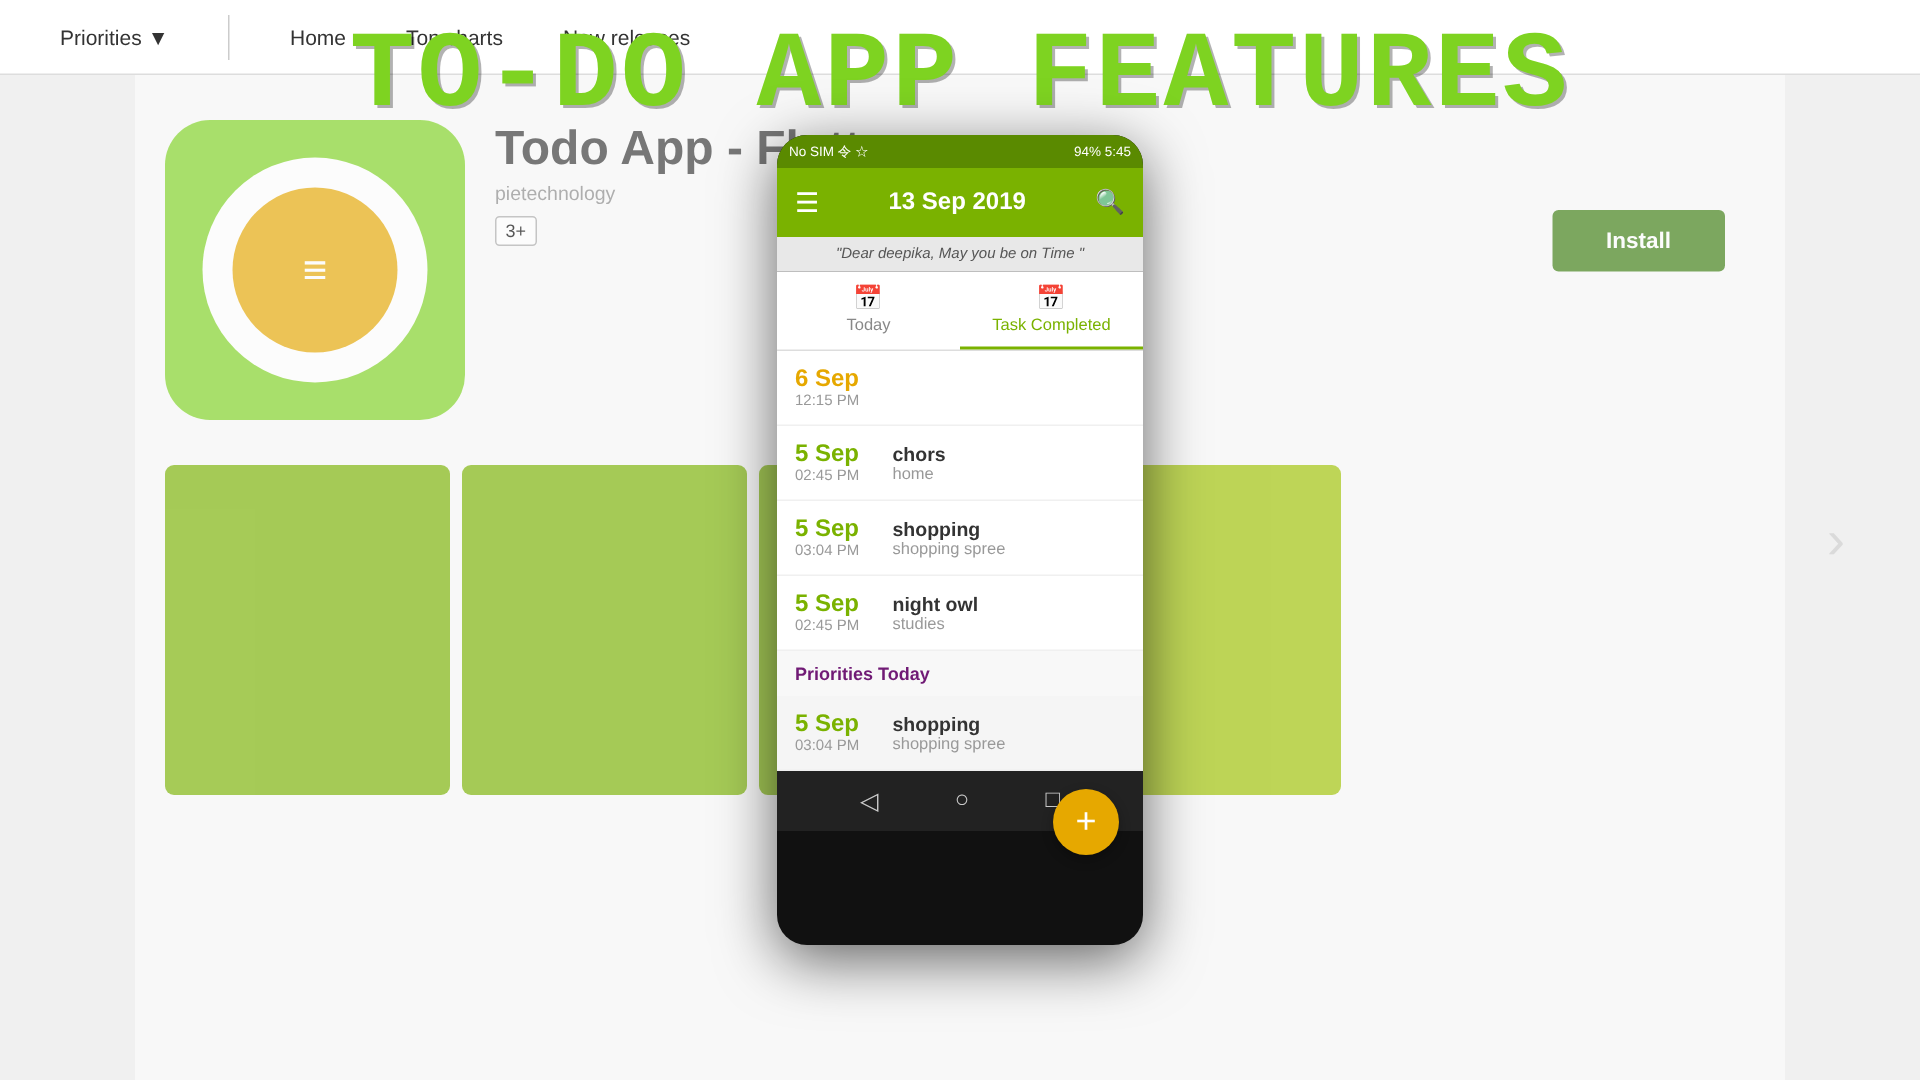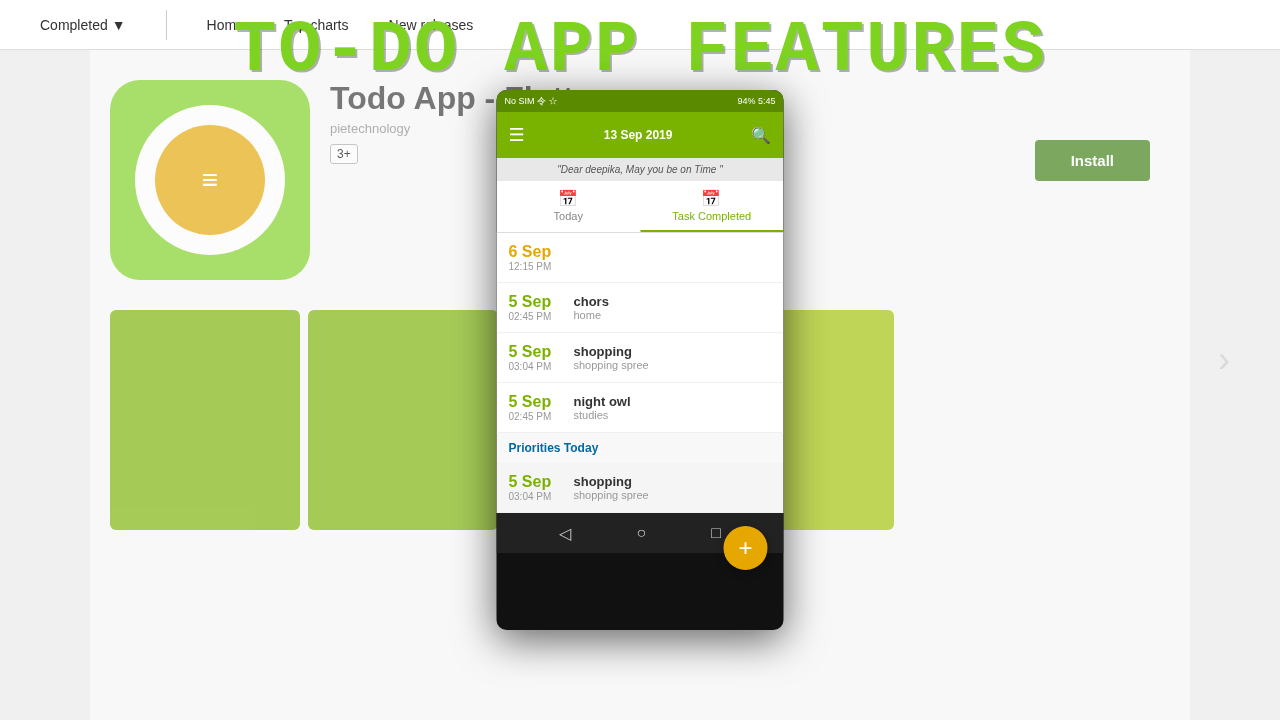--- a/index.html
+++ b/index.html
@@ -62,24 +62,24 @@
       pointer-events: none;
       font-family: Liberation Mono, monospace;
     }
 
     
     .phone-mockup {
       position: absolute;
       left: 50%;
       top: 50%;
       transform: translate(-50%, -50%);
-      width: 287px;
+      width: 244px;
       height: 540px;
       background: #111;
-      border-radius: 10px;
+      border-radius: 20px;
       z-index: 20;
       overflow: hidden;
       box-shadow: 0 10px 40px rgba(0,0,0,0.6);
     }
 
     
     .phone-status-bar {
       background: #5a8a00;
       height: 22px;
       display: flex;
@@ -100,21 +100,21 @@
       padding: 0 12px;
       color: white;
     }
 
     .phone-menu-icon {
       font-size: 18px;
       cursor: pointer;
     }
 
     .phone-date {
-      font-size: 12px;
+      font-size: 16px;
       font-weight: bold;
     }
 
     .phone-search-icon {
       font-size: 16px;
       cursor: pointer;
     }
 
     
     .phone-quote {
@@ -207,21 +207,21 @@
     .task-category {
       font-size: 11px;
       color: #999;
     }
 
     .priorities-header {
       padding: 8px 12px;
       background: #f8f8f8;
       font-size: 12px;
       font-weight: bold;
-      color: #0369a1;
+      color: #701a75;
       cursor: pointer;
     }
 
     
     .phone-fab {
       position: absolute;
       bottom: 60px;
       right: 16px;
       width: 44px;
       height: 44px;
@@ -266,21 +266,21 @@
       opacity: 0.6;
     }
   </style>
 </head>
 <body>
 
 <div class="bg-layer">
 
   <div class="top-nav">
     <span class="nav-item">
-      <span>Completed</span>
+      <span>Priorities</span>
       <span>▼</span>
     </span>
     <div class="nav-divider"></div>
     <span class="nav-item">Home</span>
     <span class="nav-item">Top charts</span>
     <span class="nav-item">New releases</span>
   </div>
 </div>
 
 <div class="overlay-title">TO-DO APP FEATURES</div>

